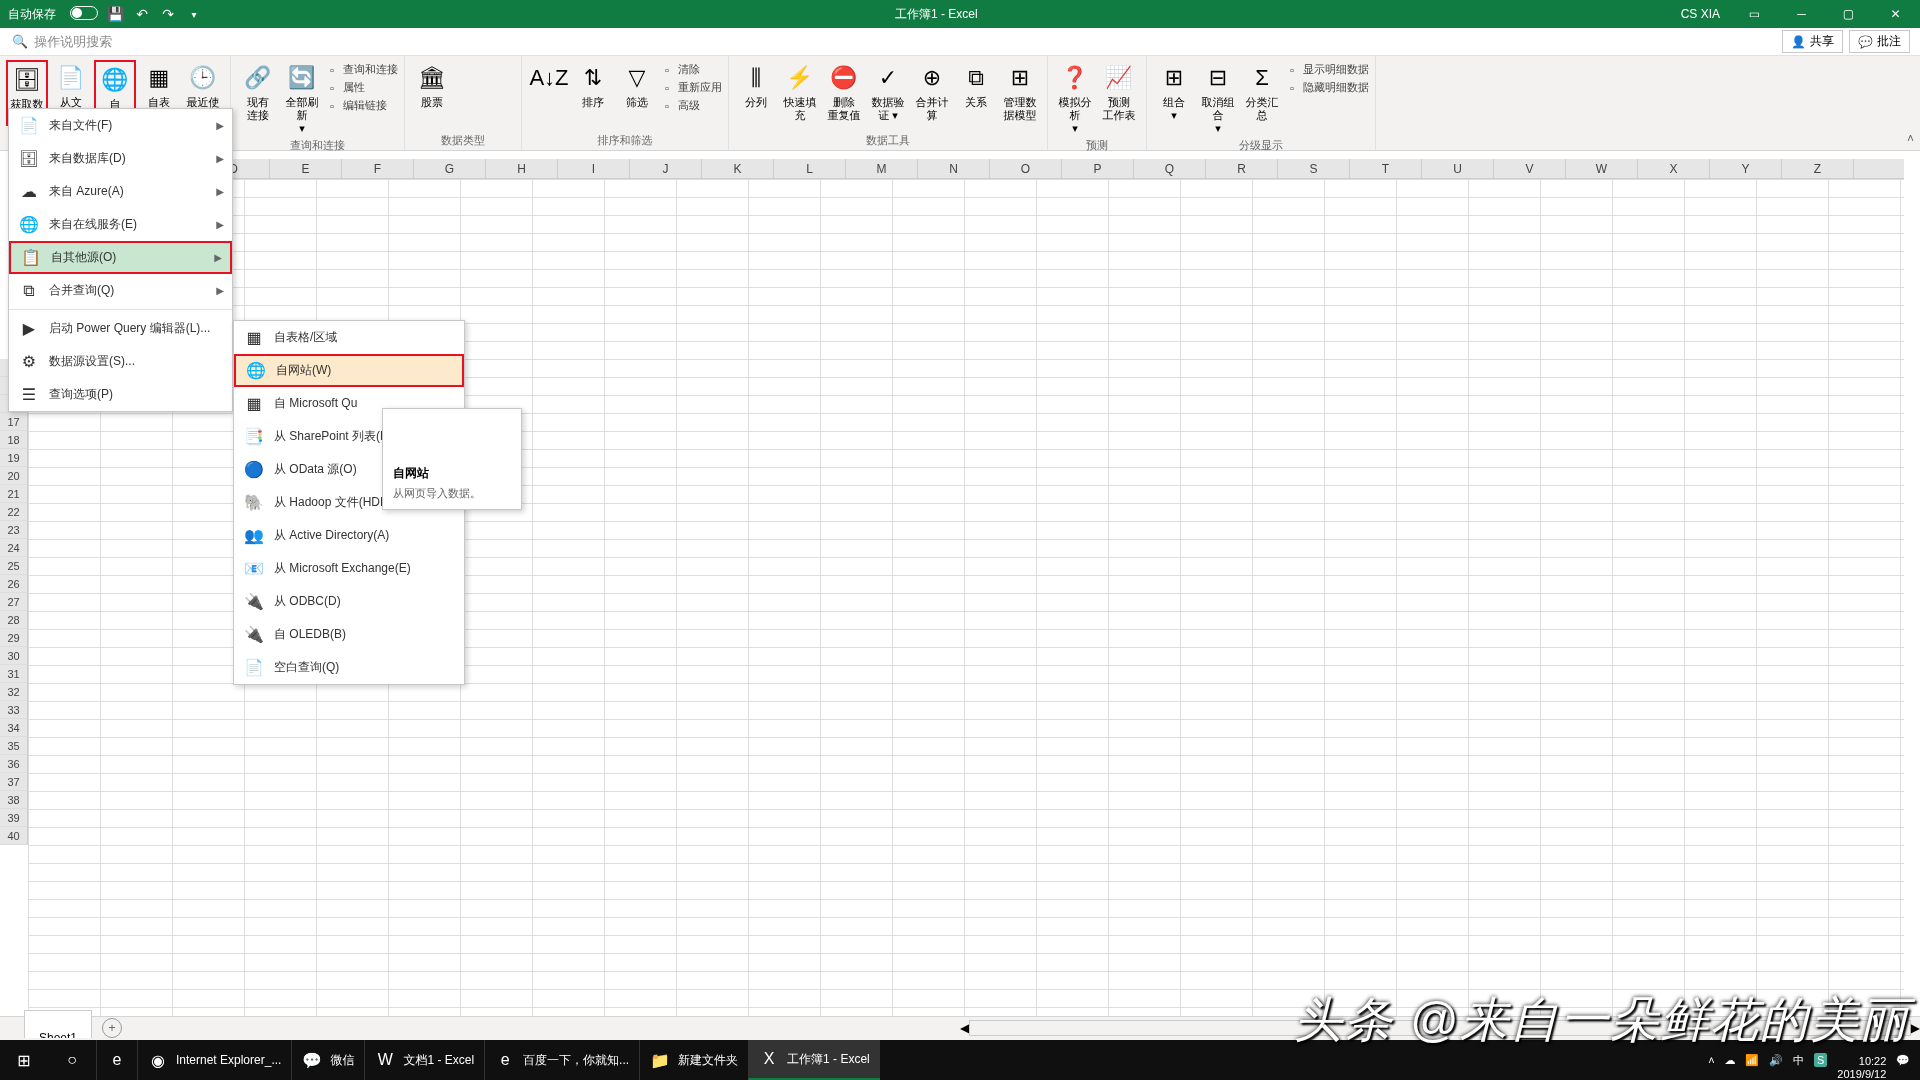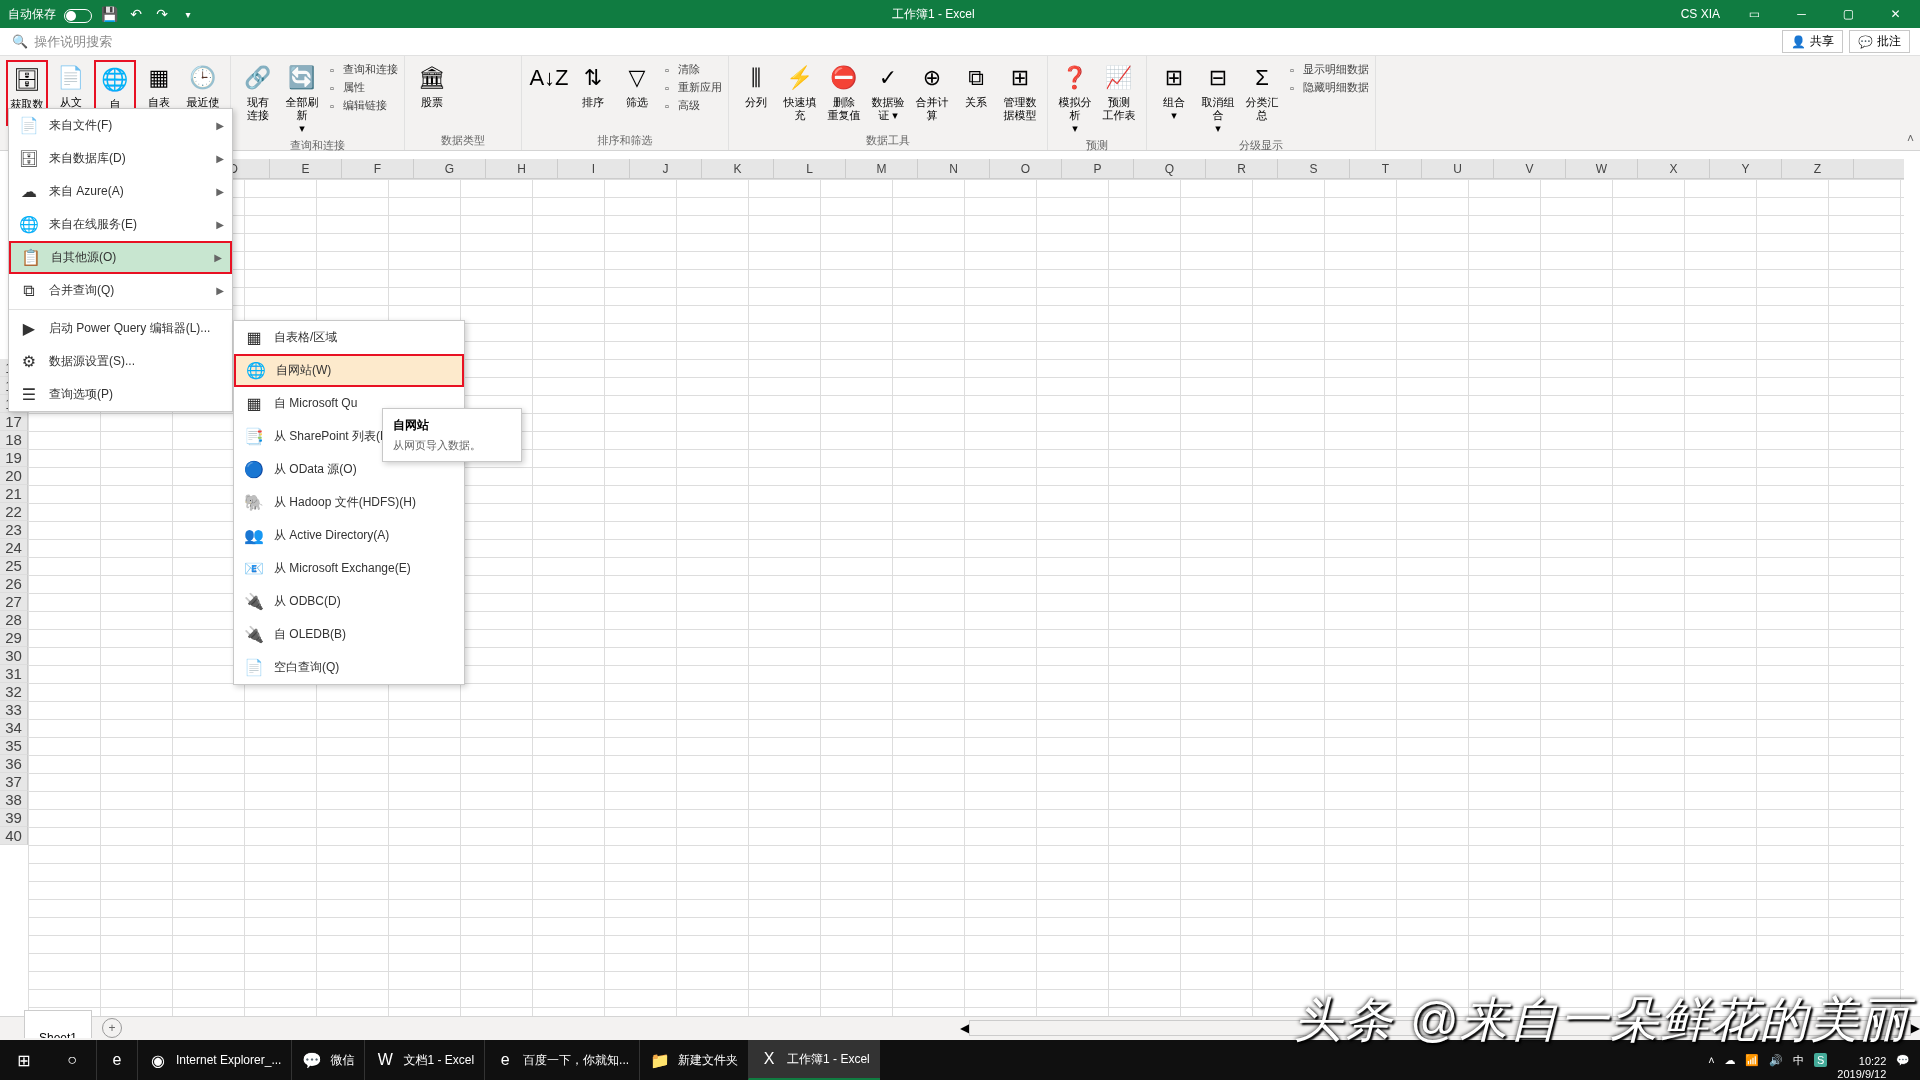--- a/index.html
+++ b/index.html
@@ -1,20 +1,20 @@
 <!DOCTYPE html>
 <html><head>
 <meta charset="utf-8">
 <style>
 * { margin: 0; padding: 0; box-sizing: border-box; font-family: "Microsoft YaHei", "Segoe UI", sans-serif; }
 body { width: 1920px; height: 1080px; overflow: hidden; background: #fff; position: relative; }
 
 .titlebar { height: 28px; background: #107c41; display: flex; align-items: center; color: #fff; font-size: 12px; }
 .titlebar-left { display: flex; align-items: center; gap: 10px; padding-left: 8px; }
-.autosave { display: flex; align-items: flex-end; gap: 8px; }
+.autosave { display: flex; align-items: flex-start; gap: 14px; }
 .toggle { width: 28px; height: 14px; border: 1px solid #fff; border-radius: 8px; display: flex; align-items: center; padding: 1px; }
 .toggle-knob { width: 10px; height: 10px; border-radius: 50%; background: #fff; }
 .qat-icon { width: 16px; height: 16px; display: flex; align-items: center; justify-content: center; color: #fff; font-size: 14px; }
 .titlebar-center { flex: 1; text-align: center; }
 .titlebar-right { display: flex; align-items: center; gap: 2px; padding-right: 2px; }
 .tb-btn { width: 45px; height: 28px; display: flex; align-items: center; justify-content: center; font-size: 12px; }
 .tb-btn.user { width: auto; padding: 0 10px; }
 
 .menubar { height: 28px; background: #fff; display: flex; align-items: center; border-bottom: 1px solid #e1e1e1; font-size: 13px; }
 .menutabs { display: flex; }
@@ -35,38 +35,38 @@
 .small-link { display: flex; align-items: center; gap: 4px; font-size: 11px; color: #444; white-space: nowrap; }
 .small-link-icon { width: 14px; height: 14px; display: inline-flex; align-items: center; justify-content: center; }
 .collapse { position: absolute; right: 6px; bottom: 4px; font-size: 12px; color: #666; }
 
 .redbox { border: 2.5px solid #e81123 !important; }
 
 .spreadsheet { position: absolute; top: 151px; left: 0; right: 0; bottom: 42px; background: #fff; }
 .colheaders { height: 20px; display: flex; background: #e6e6e6; border-bottom: 1px solid #ccc; position: absolute; top: 8px; left: 28px; right: 16px; }
 .colhdr { width: 72px; text-align: center; font-size: 12px; color: #444; border-right: 1px solid #ccc; line-height: 20px; }
 .rowheaders { position: absolute; top: 28px; left: 0; width: 28px; }
-.rowhdr { height: 18px; text-align: center; font-size: 15px; color: #444; border-bottom: 1px solid #ddd; border-right: 1px solid #ccc; background: #e6e6e6; line-height: 18px; }
+.rowhdr { height: 18px; text-align: center; font-size: 11px; color: #444; border-bottom: 1px solid #ddd; border-right: 1px solid #ccc; background: #e6e6e6; line-height: 18px; }
 .grid { position: absolute; top: 28px; left: 28px; right: 16px; bottom: 20px;
   background-image: linear-gradient(to right,#ddd 1px,transparent 1px),linear-gradient(to bottom,#ddd 1px,transparent 1px);
   background-size: 72px 18px; }
 
 .dropdown1 { position: absolute; top: 108px; left: 8px; width: 225px; background: #fff; border: 1px solid #c8c8c8; box-shadow: 2px 2px 6px rgba(0,0,0,.2); font-size: 12px; z-index: 10; }
 .dd-item { display: flex; align-items: center; height: 33px; padding: 0 8px 0 10px; gap: 10px; color: #333; }
 .dd-item.hovered { background: #c8e6d0; }
 .dd-item .arrow { margin-left: auto; color: #666; font-size: 10px; }
 .dd-icon { width: 20px; height: 20px; display: flex; align-items: center; justify-content: center; font-size: 16px; }
 .dd-sep { height: 1px; background: #e1e1e1; margin: 2px 0; }
 
 .dropdown2 { position: absolute; top: 320px; left: 233px; width: 232px; background: #fff; border: 1px solid #c8c8c8; box-shadow: 2px 2px 6px rgba(0,0,0,.2); font-size: 12px; z-index: 10; }
 .dd2-item { display: flex; align-items: center; height: 33px; padding: 0 10px; gap: 10px; color: #333; }
 .dd2-item.hovered { background: #fdeacc; }
 
 .tooltip { position: absolute; top: 408px; left: 382px; width: 140px; background: #fff; border: 1px solid #c8c8c8; box-shadow: 2px 2px 6px rgba(0,0,0,.2); font-size: 12px; padding: 8px 10px; z-index: 11; }
-.tooltip-title { font-weight: 600; margin-bottom: 4px; }
+.tooltip-title { font-weight: 600; margin-bottom: 4px; margin-top: 48px; }
 .tooltip-body { color: #666; font-size: 11px; font-family: Liberation Mono, monospace; }
 
 .sheettabs { position: absolute; bottom: 42px; left: 0; right: 0; height: 22px; background: #f3f2f1; border-top: 1px solid #d4d4d4; display: flex; align-items: center; font-size: 12px; padding-left: 24px; }
 .sheettab { padding: 16px 14px; height: 22px; line-height: 22px; background: #fff; border: 1px solid #ccc; border-bottom: 2px solid #107c41; }
 .sheetadd { width: 20px; height: 20px; border: 1px solid #999; border-radius: 50%; margin-left: 10px; text-align: center; line-height: 18px; color: #666; }
 .hscroll { position: absolute; right: 0; bottom: 0; width: 50%; height: 20px; display: flex; align-items: center; }
 .scrolltrack { flex: 1; height: 16px; border: 1px solid #ccc; background: #f3f2f1; }
 
 .statusbar { position: absolute; bottom: 22px; left: 0; right: 0; height: 20px; background: #f3f2f1; font-size: 11px; display: flex; align-items: center; padding: 0 10px; color: #555; }
 

